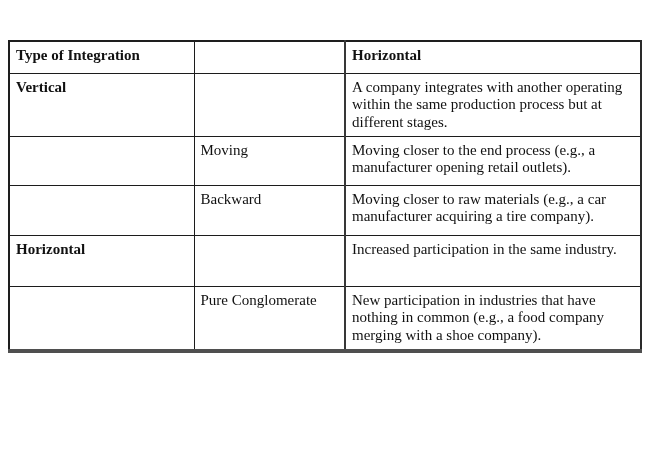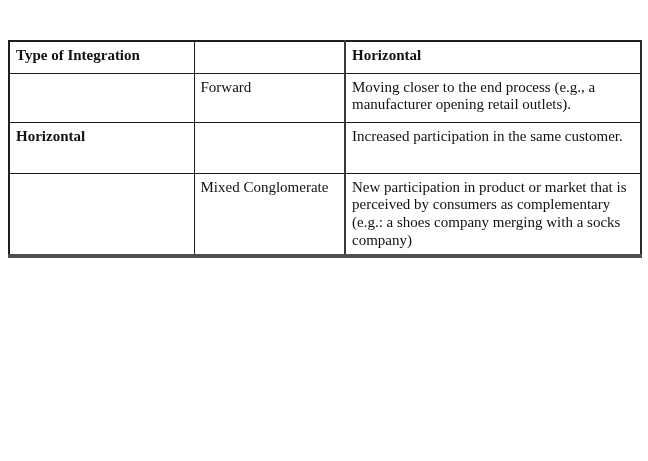--- a/index.html
+++ b/index.html
@@ -69,30 +69,40 @@
       <col class="c3">
     </colgroup>
     <thead>
       <tr class="rh">
         <th>Type of Integration</th>
         <th></th>
         <th class="desc">Horizontal</th>
       </tr>
     </thead>
     <tbody>
+      <tr class="r0">
+        <td class="typecol">Vertical</td>
+        <td></td>
+        <td class="desc">A company integrates with another operating within the same production process but at different stages.</td>
+      </tr>
       <tr class="r1">
         <td class="typecol"></td>
-        <td>Forward</td>
+        <td>Moving</td>
         <td class="desc">Moving closer to the end process (e.g., a manufacturer opening retail outlets).</td>
+      </tr>
+      <tr class="r2">
+        <td class="typecol"></td>
+        <td>Backward</td>
+        <td class="desc">Moving closer to raw materials (e.g., a car manufacturer acquiring a tire company).</td>
       </tr>
       <tr class="r3">
         <td class="typecol">Horizontal</td>
         <td></td>
-        <td class="desc">Increased participation in the same customer.</td>
+        <td class="desc">Increased participation in the same industry.</td>
       </tr>
-      <tr class="r6">
+      <tr class="r5">
         <td class="typecol"></td>
-        <td>Mixed Conglomerate</td>
-        <td class="desc">New participation in product or market that is perceived by consumers as complementary (e.g.: a shoes company merging with a socks company)</td>
+        <td>Pure Conglomerate</td>
+        <td class="desc">New participation in industries that have nothing in common (e.g., a food company merging with a shoe company).</td>
       </tr>
     </tbody>
   </table>
 </div>
 
 </body></html>

